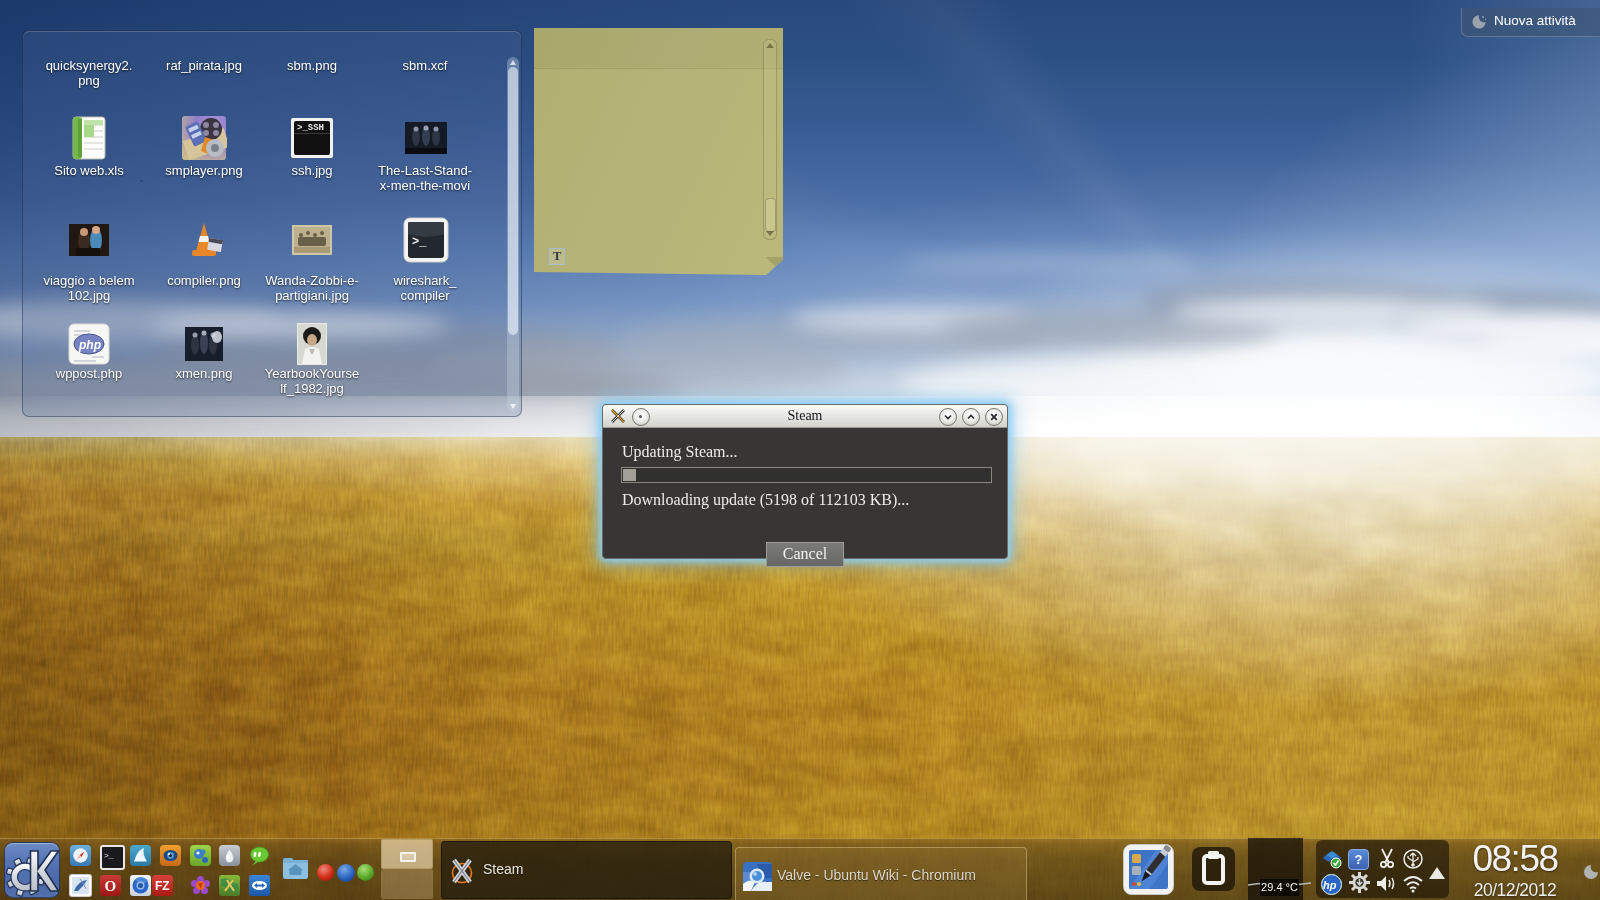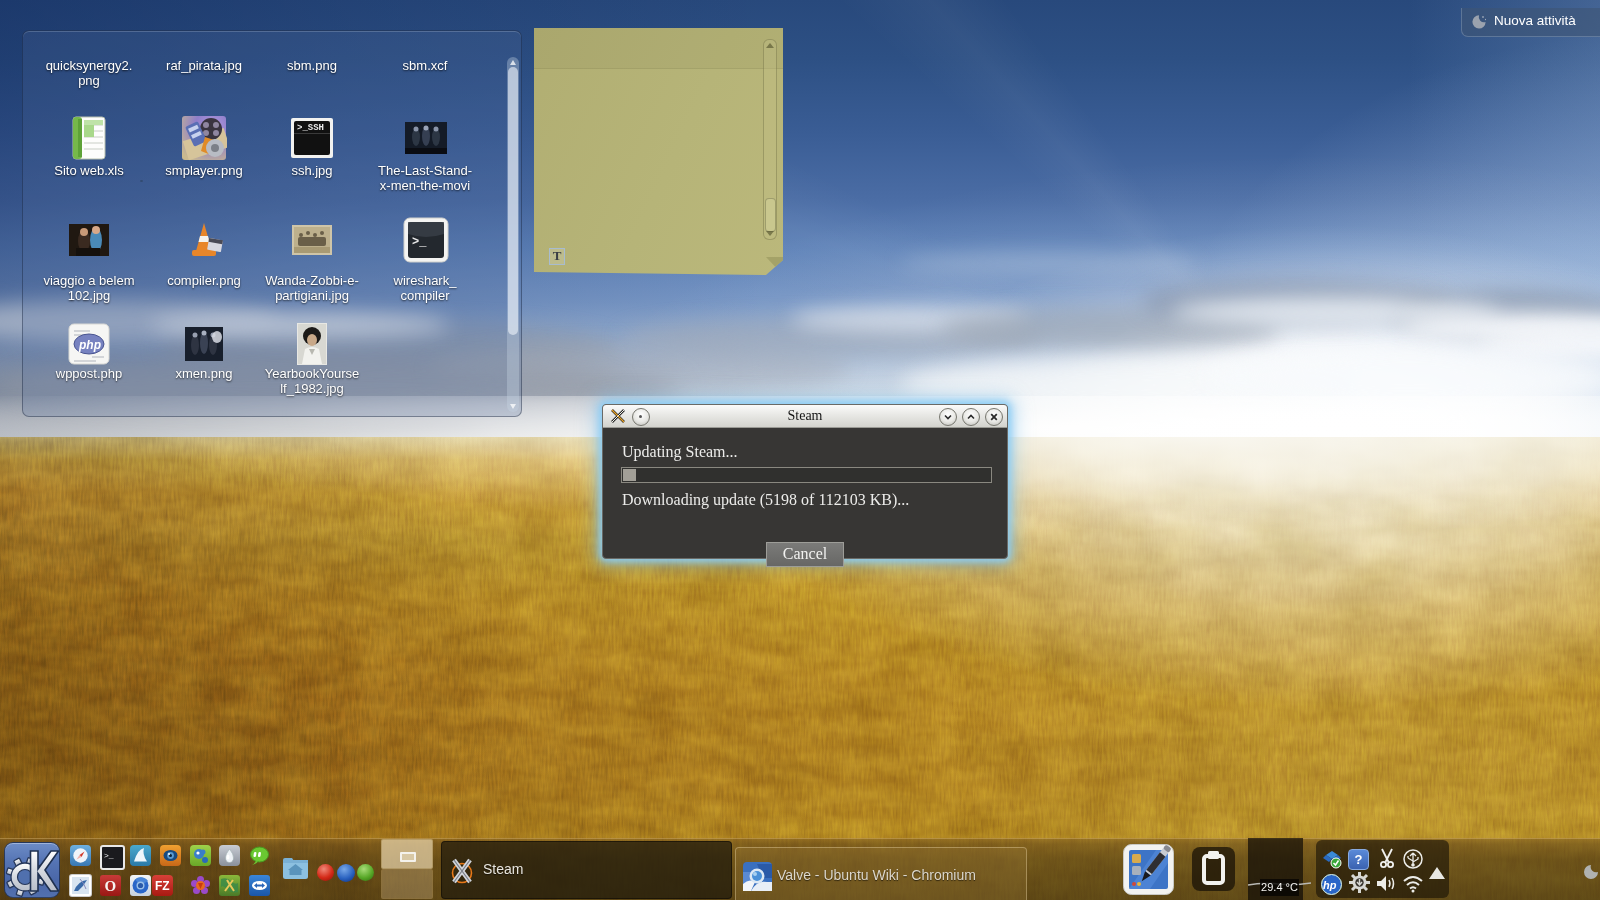--- a/index.html
+++ b/index.html
@@ -598,17 +598,21 @@
       <svg class="abs" style="left:86px;top:33px;" width="22" height="20">
         <g stroke="#ecece8" fill="none">
           <path d="M 2 8 Q 11 0 20 8" stroke-width="2"></path>
           <path d="M 5 12 Q 11 6.5 17 12" stroke-width="2"></path>
           <path d="M 8 15.5 Q 11 13 14 15.5" stroke-width="2"></path>
         </g>
         <circle cx="11" cy="18" r="1.5" fill="#ecece8"></circle>
       </svg>
       <div class="abs" style="left:113px;top:27px;width:0;height:0;border-left:8px solid transparent;border-right:8px solid transparent;border-bottom:12px solid #e8e8e4;"></div>
     </div>
+    <div id="clock">
+      <div class="time">08:58</div>
+      <div class="date">20/12/2012</div>
+    </div>
 
     <svg class="abs" style="left:1583px;top:26px;" width="16" height="16">
       <path d="M 8 1 A 7 7 0 1 0 15 8 A 5.5 5.5 0 0 1 8 1 Z" fill="#b8bcc2" opacity="0.9"></path>
     </svg>
   </div>
 
 </body></html>

